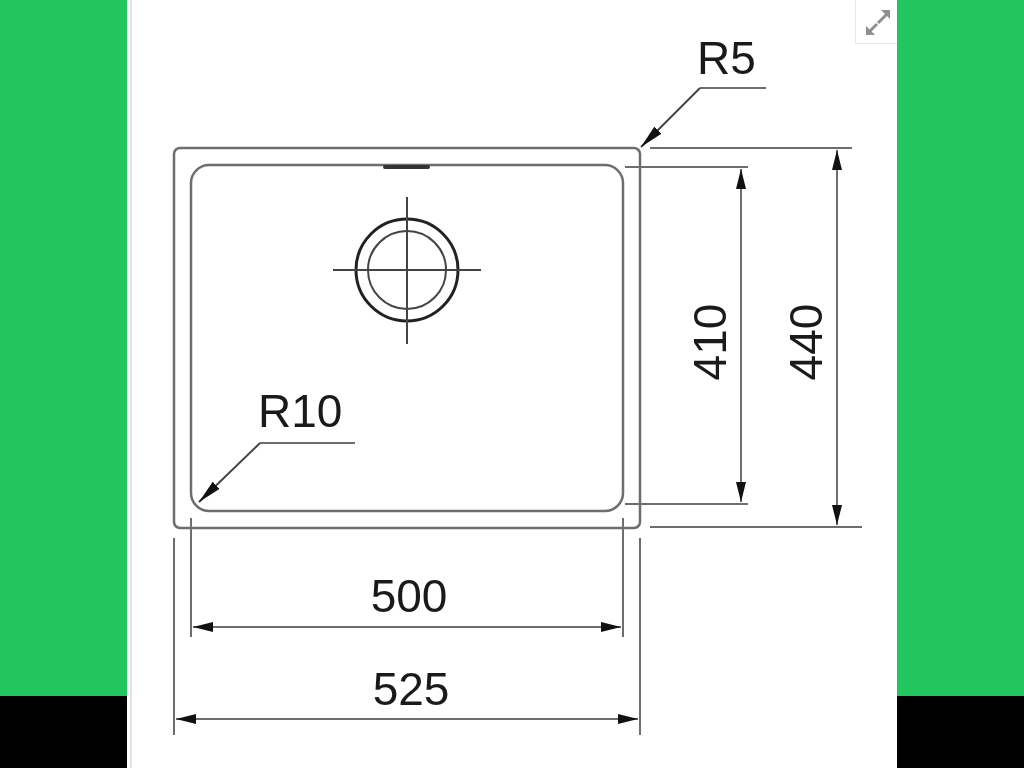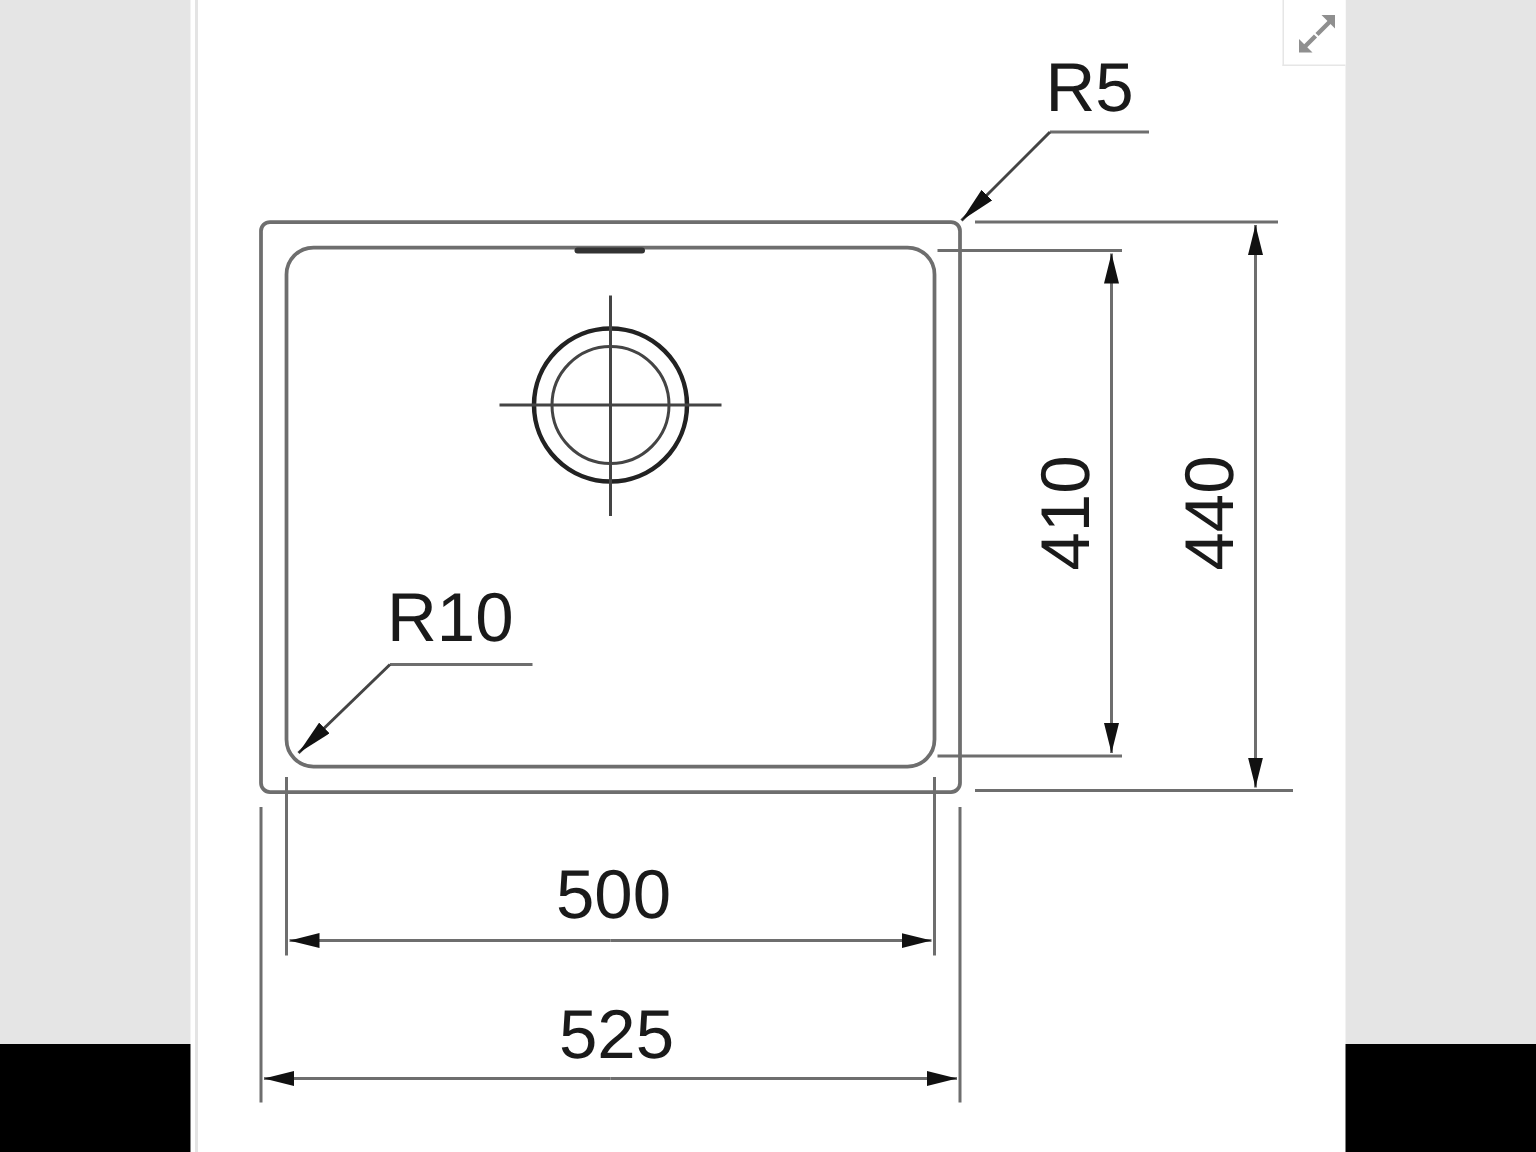--- a/index.html
+++ b/index.html
@@ -1,16 +1,16 @@
 <!DOCTYPE html>
 <html><head>
 <meta charset="utf-8">
 <style>
   html, body { margin: 0; padding: 0; width: 1024px; height: 768px; background: #000; overflow: hidden; }
-  .stage { position: relative; width: 1024px; height: 696px; background: #e5e5e5; }
+  .stage { position: relative; width: 1024px; height: 696px; background: #22c55e; }
   .panel { position: absolute; left: 127px; top: 0; width: 770px; height: 768px; background: #fff; }
   .panel-edge { position: absolute; left: 130px; top: 0; width: 2px; height: 768px; background: #e4e4e4; }
   .expand-btn { position: absolute; left: 855px; top: 0; width: 42px; height: 44px; background: #fff;
     border-left: 1px solid #e6e6e6; border-bottom: 1px solid #e6e6e6; box-sizing: border-box; cursor: pointer; }
   .expand-btn svg { position: absolute; left: 8px; top: 6px; }
   svg.drawing { position: absolute; left: 0; top: 0; }
   .dim-text { font-family: "Liberation Sans", sans-serif; font-size: 46px; fill: #1a1a1a; }
 </style>
 </head>
 <body>

